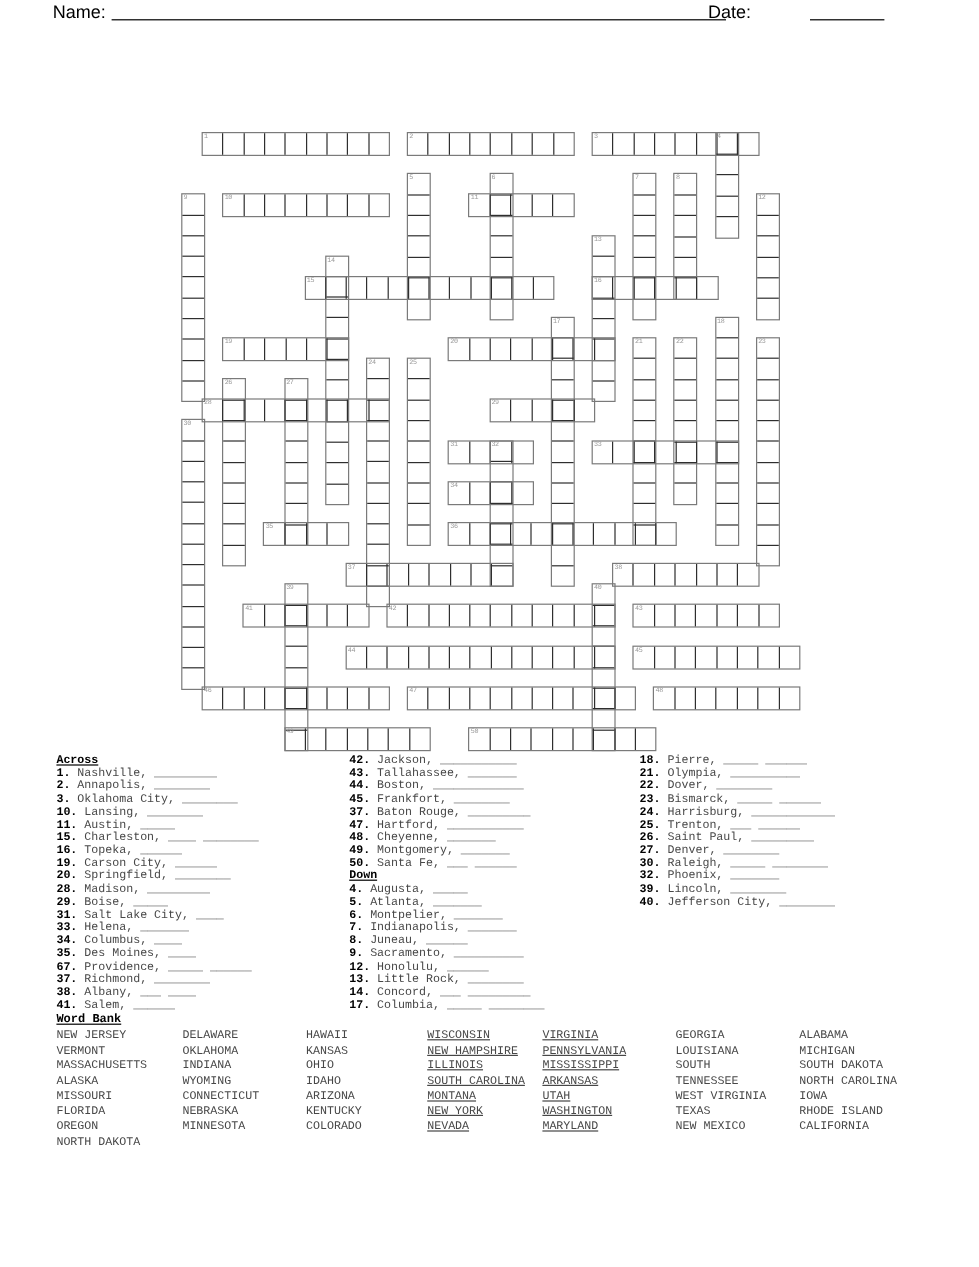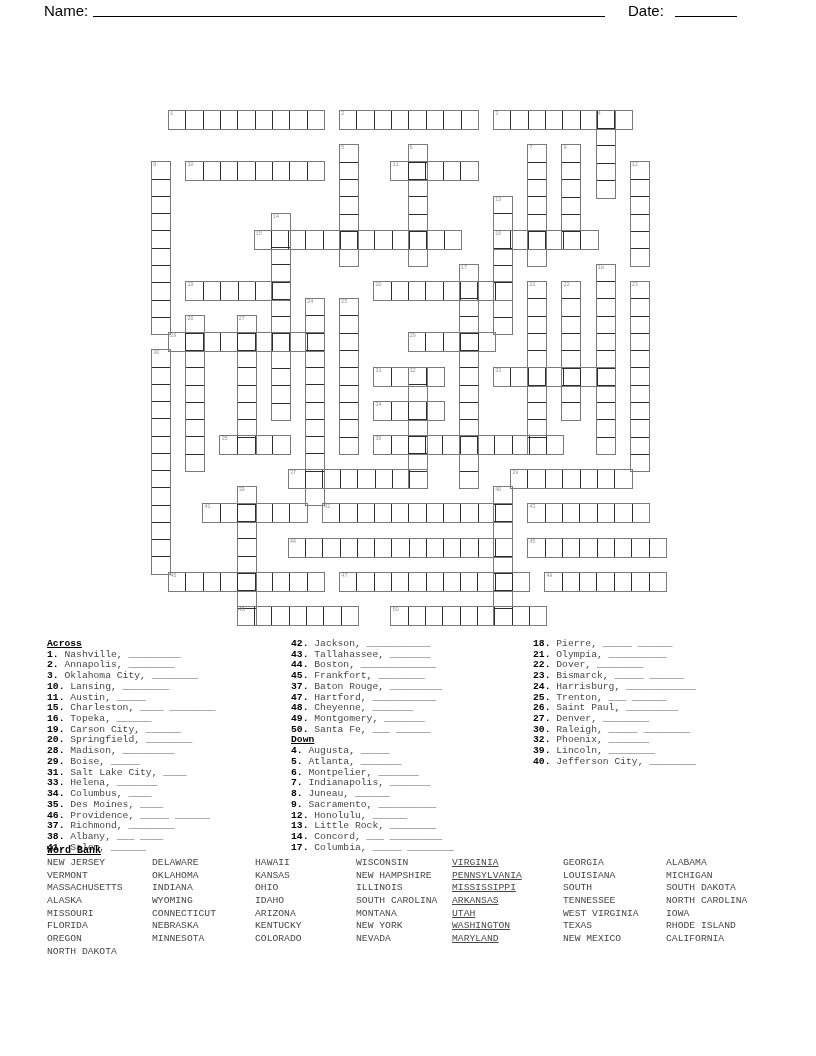--- a/index.html
+++ b/index.html
@@ -22,36 +22,36 @@
   .word.across{flex-direction:row;}
   .word.down{flex-direction:column;}
   .cell{flex:1 1 auto;position:relative;box-sizing:border-box;}
   .word.across .cell{border-right:1.1px solid var(--grid-inner);}
   .word.across .cell:last-child{border-right:none;}
   .word.down .cell{border-bottom:1.1px solid var(--grid-inner);}
   .word.down .cell:last-child{border-bottom:none;}
   .cellnum{position:absolute;top:0px;left:1px;font-size:5.6px;line-height:6px;color:var(--cell-num);
            font-family:"Liberation Mono",monospace;letter-spacing:-0.3px;}
   
-  .clue-col{position:absolute;top:629px;font-size:9.7px;line-height:10.72px;color:var(--clue-text);white-space:nowrap;margin-top:10px;}
+  .clue-col{position:absolute;top:629px;font-size:9.7px;line-height:10.72px;color:var(--clue-text);white-space:nowrap;}
   .clue-head{font-weight:bold;color:var(--heading);text-decoration:underline;}
   .clue-item b{color:#000;font-weight:bold;}
   
   #wb-head{position:absolute;left:47px;top:845px;font-size:10px;font-weight:bold;color:#000;
            text-decoration:underline;line-height:11px;}
   .wb-col{position:absolute;top:857px;font-size:9.7px;line-height:12.66px;color:var(--clue-text);white-space:nowrap;}
 </style>
 </head>
 <body>
 
 <div id="page">
 
   <span class="hdr-label" style="left:44px;">Name:</span>
   <span class="hdr-line" style="left:93px;width:512px;"></span>
-  <span class="hdr-label" style="left:628px;">Date:</span>
+  <span class="hdr-label" style="left:590px;">Date:</span>
   <span class="hdr-line" style="left:675px;width:62px;"></span>
 
 
   <div id="grid">
       <div class="word across" style="left: 17.1px; top: 0px; width: 156.9px; height: 20.1px;">
         <div class="cell">
           <span class="cellnum">1</span>
         </div>
         <div class="cell"></div>
         <div class="cell"></div>
@@ -673,21 +673,21 @@
       <div class="clue-item"><b>15.</b> Charleston, ____ ________</div>
       <div class="clue-item"><b>16.</b> Topeka, ______</div>
       <div class="clue-item"><b>19.</b> Carson City, ______</div>
       <div class="clue-item"><b>20.</b> Springfield, ________</div>
       <div class="clue-item"><b>28.</b> Madison, _________</div>
       <div class="clue-item"><b>29.</b> Boise, _____</div>
       <div class="clue-item"><b>31.</b> Salt Lake City, ____</div>
       <div class="clue-item"><b>33.</b> Helena, _______</div>
       <div class="clue-item"><b>34.</b> Columbus, ____</div>
       <div class="clue-item"><b>35.</b> Des Moines, ____</div>
-      <div class="clue-item"><b>46.</b> Providence, _____ ______</div>
+      <div class="clue-item"><b>67.</b> Providence, _____ ______</div>
       <div class="clue-item"><b>37.</b> Richmond, ________</div>
       <div class="clue-item"><b>38.</b> Albany, ___ ____</div>
       <div class="clue-item"><b>41.</b> Salem, ______</div>
     </div>
   <div class="clue-col" id="clue-col-2" style="left: 291px;">
       <div class="clue-item"><b>42.</b> Jackson, ___________</div>
       <div class="clue-item"><b>43.</b> Tallahassee, _______</div>
       <div class="clue-item"><b>44.</b> Boston, _____________</div>
       <div class="clue-item"><b>45.</b> Frankfort, ________</div>
       <div class="clue-item"><b>37.</b> Baton Rouge, _________</div>
@@ -745,21 +745,21 @@
       </div>
       <div class="wb-col" style="left: 255px;">
         <div>HAWAII</div>
         <div>KANSAS</div>
         <div>OHIO</div>
         <div>IDAHO</div>
         <div>ARIZONA</div>
         <div>KENTUCKY</div>
         <div>COLORADO</div>
       </div>
-      <div class="wb-col" style="left: 356px;">
+      <div class="wb-col" style="left: 356px; text-decoration: underline;">
         <div>WISCONSIN</div>
         <div>NEW HAMPSHIRE</div>
         <div>ILLINOIS</div>
         <div>SOUTH CAROLINA</div>
         <div>MONTANA</div>
         <div>NEW YORK</div>
         <div>NEVADA</div>
       </div>
       <div class="wb-col" style="left: 452px; text-decoration: underline;">
         <div>VIRGINIA</div>

